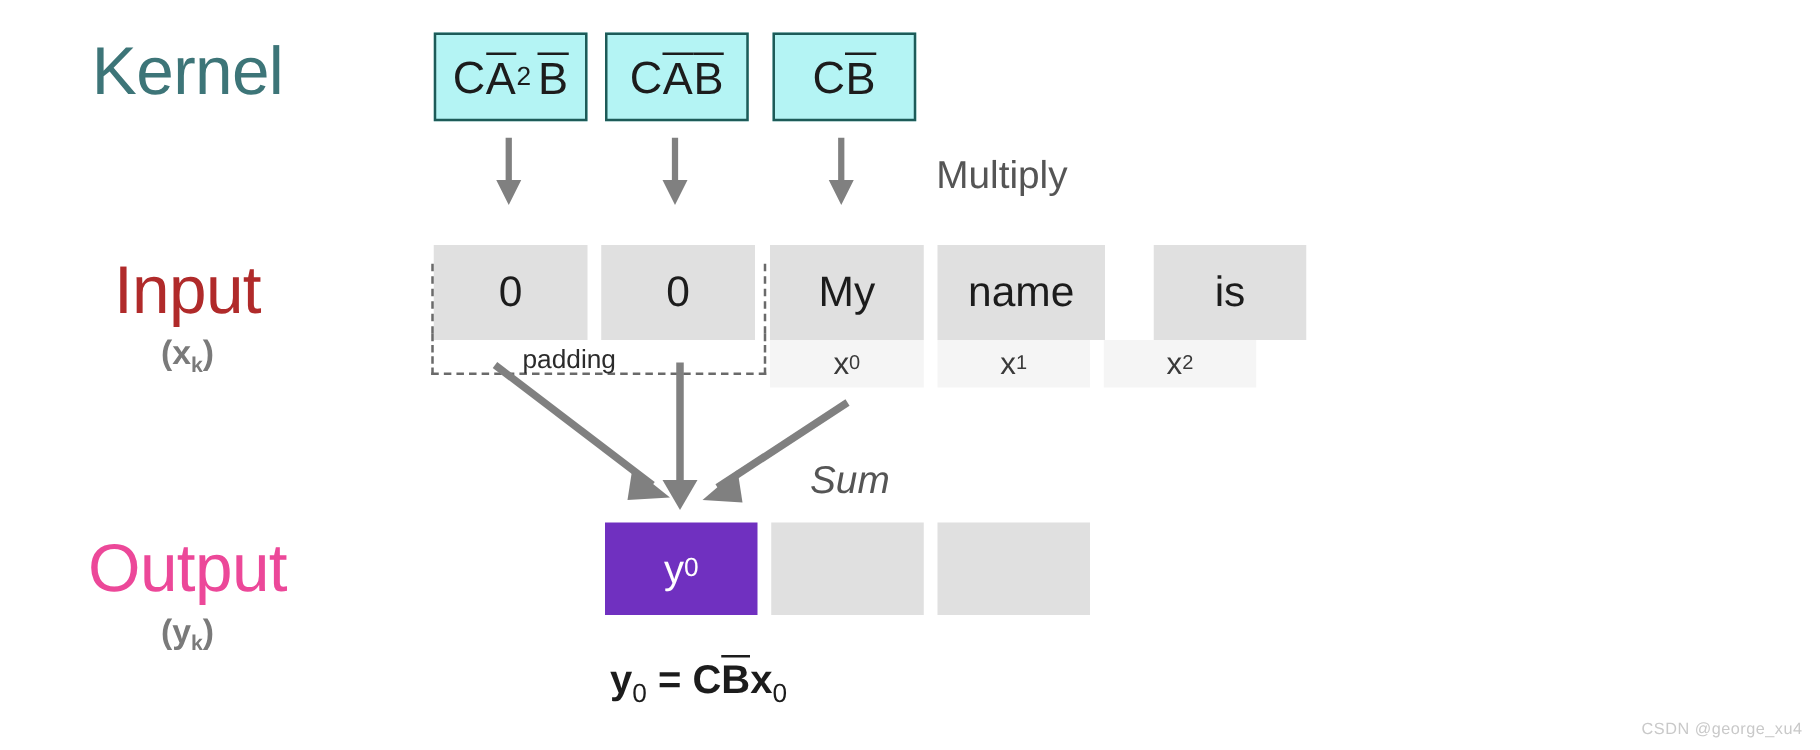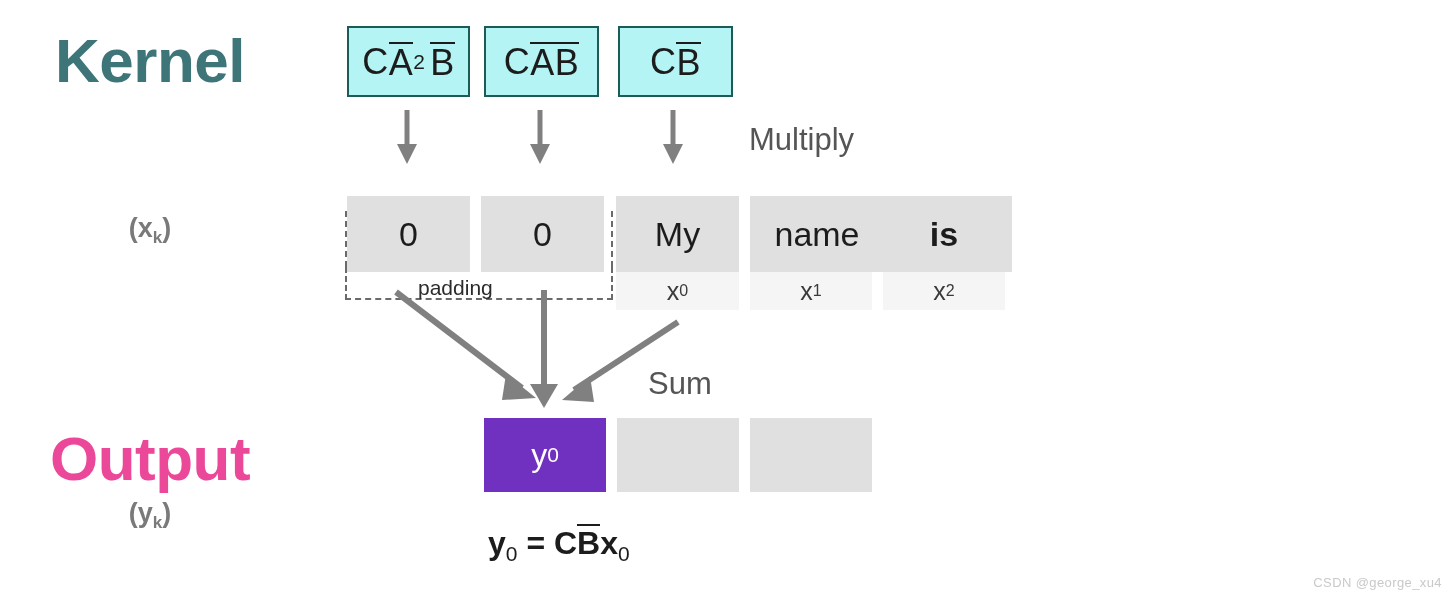--- a/index.html
+++ b/index.html
@@ -23,22 +23,22 @@
 
   
   .row-label {
     position: absolute;
     text-align: center;
     line-height: 1;
     user-select: none;
   }
   .row-label .main {
     display: block;
-    font-size: 62px;
-    font-weight: bold;
+    font-size: 54px;
+    font-weight: normal;
     letter-spacing: -0.5px;
   }
   .row-label .sub {
     display: block;
     margin-top: 10px;
     font-size: 27px;
     color: #7a7a7a;
     font-weight: bold;
   }
   .row-label .sub sub {
@@ -96,21 +96,21 @@
   #arrow-mul-1 { left: 527px; top: 110px; }
   #arrow-mul-2 { left: 660px; top: 110px; }
 
   .caption {
     position: absolute;
     font-size: 31px;
     color: #555555;
     white-space: nowrap;
   }
   #caption-multiply { left: 702px; top: 122px; margin-left: 47px; }
-  #caption-sum      { left: 648px; top: 366px; }
+  #caption-sum      { left: 648px; top: 366px; font-style: italic; }
   #caption-padding  { left: 418px; top: 276px; font-size: 21px; color: #2b2b2b; }
 
   
   .in-cell {
     position: absolute;
     top: 196px;
     width: 123px;
     height: 76px;
     background: #e0e0e0;
     display: flex;
@@ -130,21 +130,21 @@
     justify-content: center;
     font-size: 25px;
     color: #3a3a3a;
   }
   .in-sub sub { font-size: 16px; }
 
   #in-cell-0 { left: 347px; }
   #in-cell-1 { left: 481px; }
   #in-cell-2 { left: 616px; }
   #in-cell-3 { left: 750px; width: 134px; }
-  #in-cell-4 { left: 876px; width: 136px; font-weight: bold; }
+  #in-cell-4 { left: 923px; width: 122px; }
 
   #in-sub-2 { left: 616px; }
   #in-sub-3 { left: 750px; width: 122px; }
   #in-sub-4 { left: 883px; width: 122px; }
 
   #padding-frame {
     position: absolute;
     left: 345px;
     top: 267px;
     width: 268px;
@@ -225,20 +225,21 @@
 </head>
 <body>
 
 <div class="stage">
 
   <div class="row-label" id="label-kernel">
     <span class="main">Kernel</span>
   </div>
 
   <div class="row-label" id="label-input">
+    <span class="main">Input</span>
     <span class="sub"><span>(x</span><sub>k</sub><span>)</span></span>
   </div>
 
   <div class="row-label" id="label-output">
     <span class="main">Output</span>
     <span class="sub"><span>(y</span><sub>k</sub><span>)</span></span>
   </div>
 
   <div class="kernel-box" id="kernel-0">
     <span>C</span>

